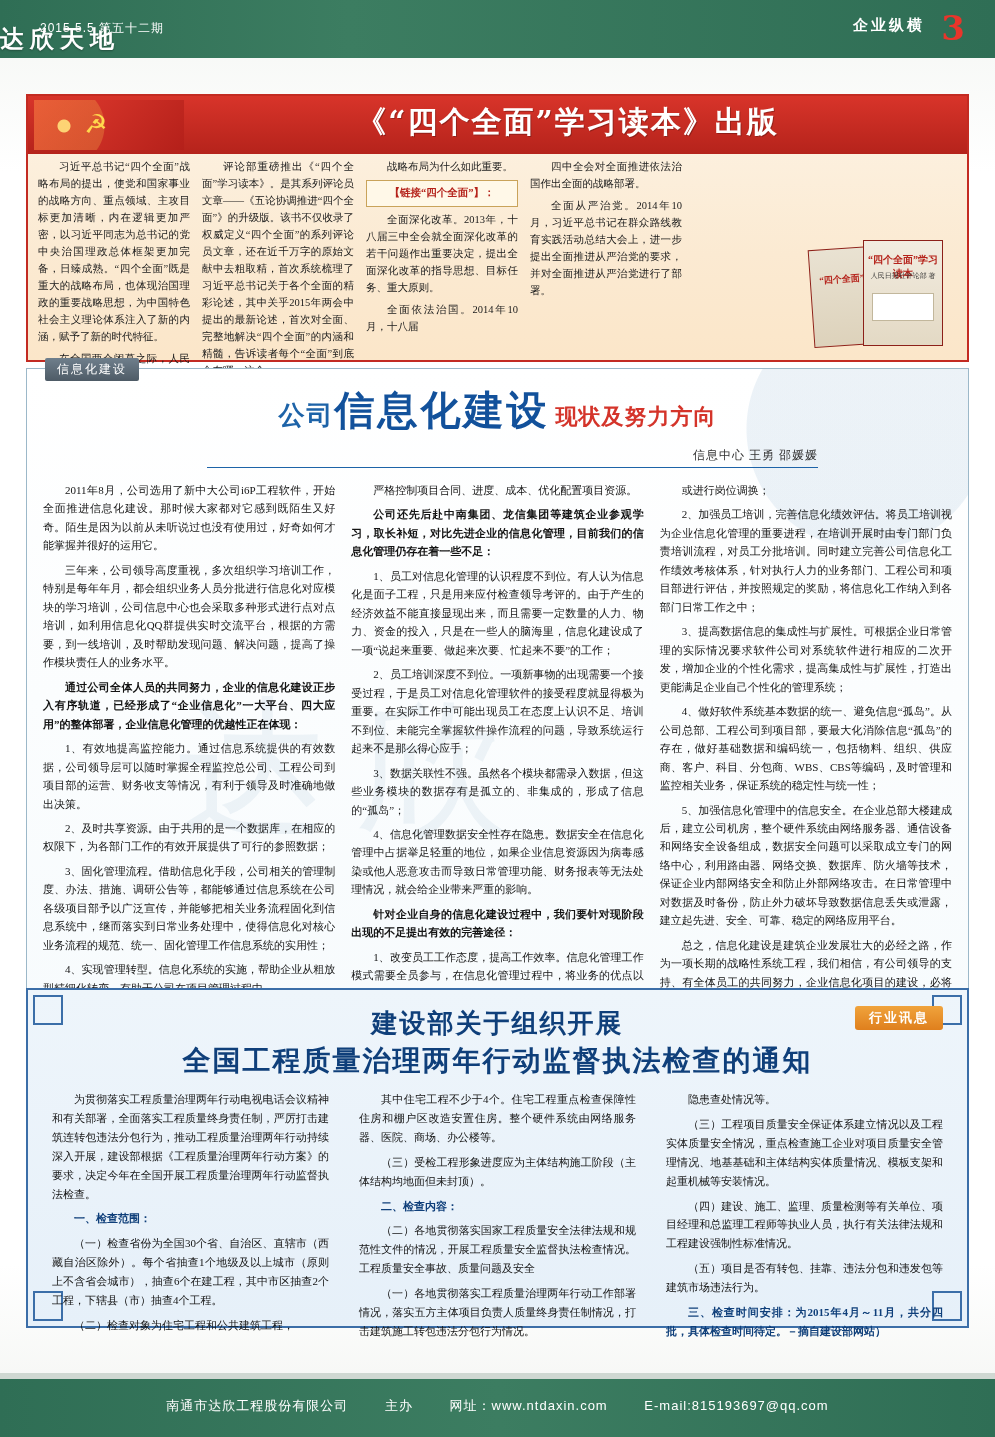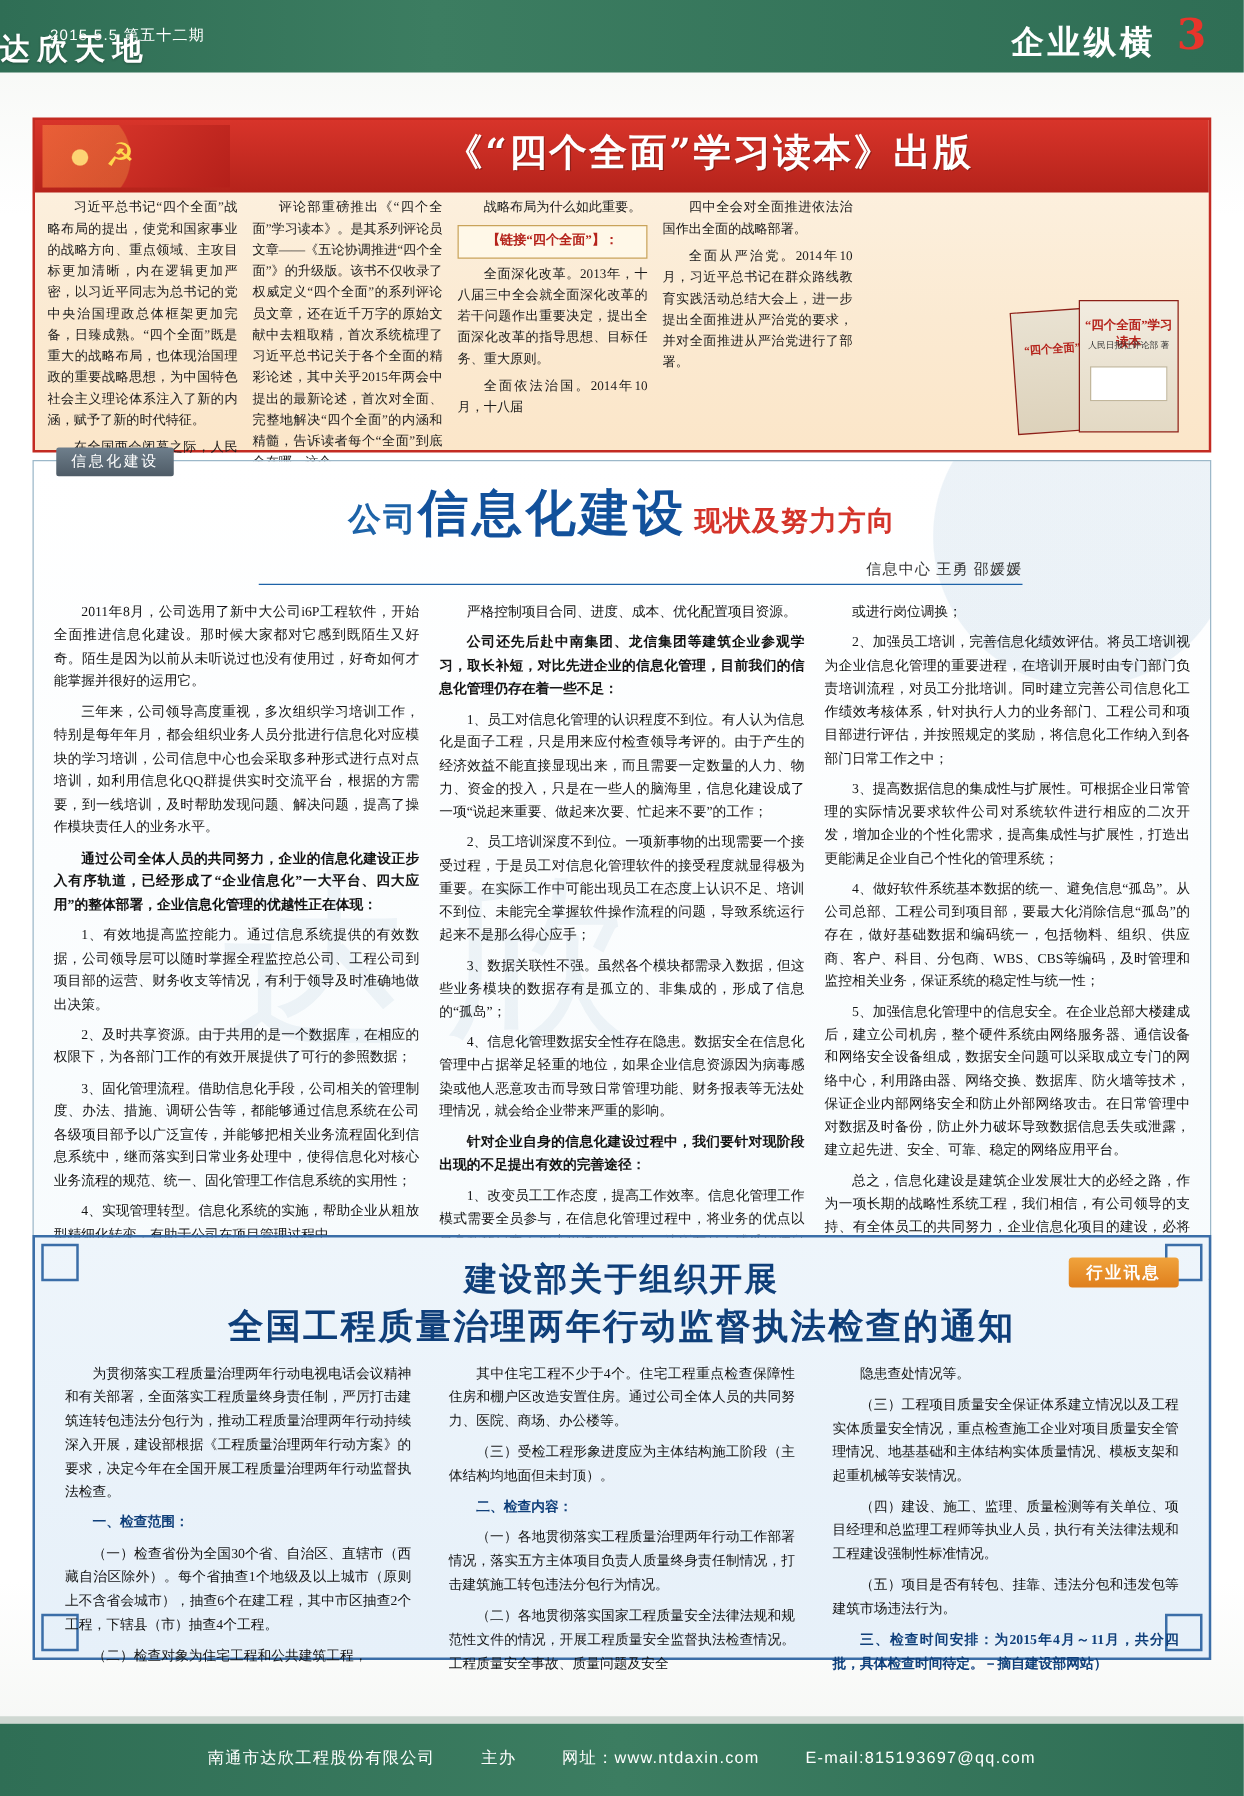--- a/index.html
+++ b/index.html
@@ -28,21 +28,21 @@
   }
   .mast-logo{
     position:absolute;left:0;right:0;top:8px;text-align:left;
     color:#ffffff;font-size:24px;font-weight:bold;letter-spacing:6px;
     font-family:"DejaVu Serif", serif;
     text-shadow:0 1px 2px rgba(0,0,0,.3);
     margin-top:15px;
   }
   .mast-section{
     position:absolute;right:70px;top:16px;
-    color:#ffffff;font-size:26px;font-weight:bold;letter-spacing:3px;
+    color:#ffffff;font-size:15px;font-weight:bold;letter-spacing:3px;
   }
   .mast-page{
     position:absolute;right:30px;top:8px;
     color:#e8352b;font-size:34px;font-weight:bold;
     font-family:"DejaVu Serif", serif;
   }
   
   .art1{
     position:absolute;left:26px;top:94px;width:943px;height:268px;
     border:2px solid #c32b22;
@@ -272,25 +272,25 @@
     <div class="a3t2">全国工程质量治理两年行动监督执法检查的通知</div>
 
     <div class="a3body">
       <div class="a3col">
         <p>为贯彻落实工程质量治理两年行动电视电话会议精神和有关部署，全面落实工程质量终身责任制，严厉打击建筑连转包违法分包行为，推动工程质量治理两年行动持续深入开展，建设部根据《工程质量治理两年行动方案》的要求，决定今年在全国开展工程质量治理两年行动监督执法检查。</p>
         <p class="b">一、检查范围：</p>
         <p>（一）检查省份为全国30个省、自治区、直辖市（西藏自治区除外）。每个省抽查1个地级及以上城市（原则上不含省会城市），抽查6个在建工程，其中市区抽查2个工程，下辖县（市）抽查4个工程。</p>
         <p>（二）检查对象为住宅工程和公共建筑工程，</p>
       </div>
       <div class="a3col">
-        <p>其中住宅工程不少于4个。住宅工程重点检查保障性住房和棚户区改造安置住房。通过公司全体人员的共同努力、医院、商场、办公楼等。</p>
+        <p>其中住宅工程不少于4个。住宅工程重点检查保障性住房和棚户区改造安置住房。整个硬件系统由网络服务器、医院、商场、办公楼等。</p>
         <p>（三）受检工程形象进度应为主体结构施工阶段（主体结构均地面但未封顶）。</p>
         <p class="b">二、检查内容：</p>
+        <p>（二）各地贯彻落实国家工程质量安全法律法规和规范性文件的情况，开展工程质量安全监督执法检查情况。工程质量安全事故、质量问题及安全</p>
         <p>（一）各地贯彻落实工程质量治理两年行动工作部署情况，落实五方主体项目负责人质量终身责任制情况，打击建筑施工转包违法分包行为情况。</p>
-        <p>（二）各地贯彻落实国家工程质量安全法律法规和规范性文件的情况，开展工程质量安全监督执法检查情况。工程质量安全事故、质量问题及安全</p>
       </div>
       <div class="a3col">
         <p>隐患查处情况等。</p>
         <p>（三）工程项目质量安全保证体系建立情况以及工程实体质量安全情况，重点检查施工企业对项目质量安全管理情况、地基基础和主体结构实体质量情况、模板支架和起重机械等安装情况。</p>
         <p>（四）建设、施工、监理、质量检测等有关单位、项目经理和总监理工程师等执业人员，执行有关法律法规和工程建设强制性标准情况。</p>
         <p>（五）项目是否有转包、挂靠、违法分包和违发包等建筑市场违法行为。</p>
         <p class="b">三、检查时间安排：为2015年4月～11月，共分四批，具体检查时间待定。－摘自建设部网站）</p>
       </div>
     </div>
   </div>

